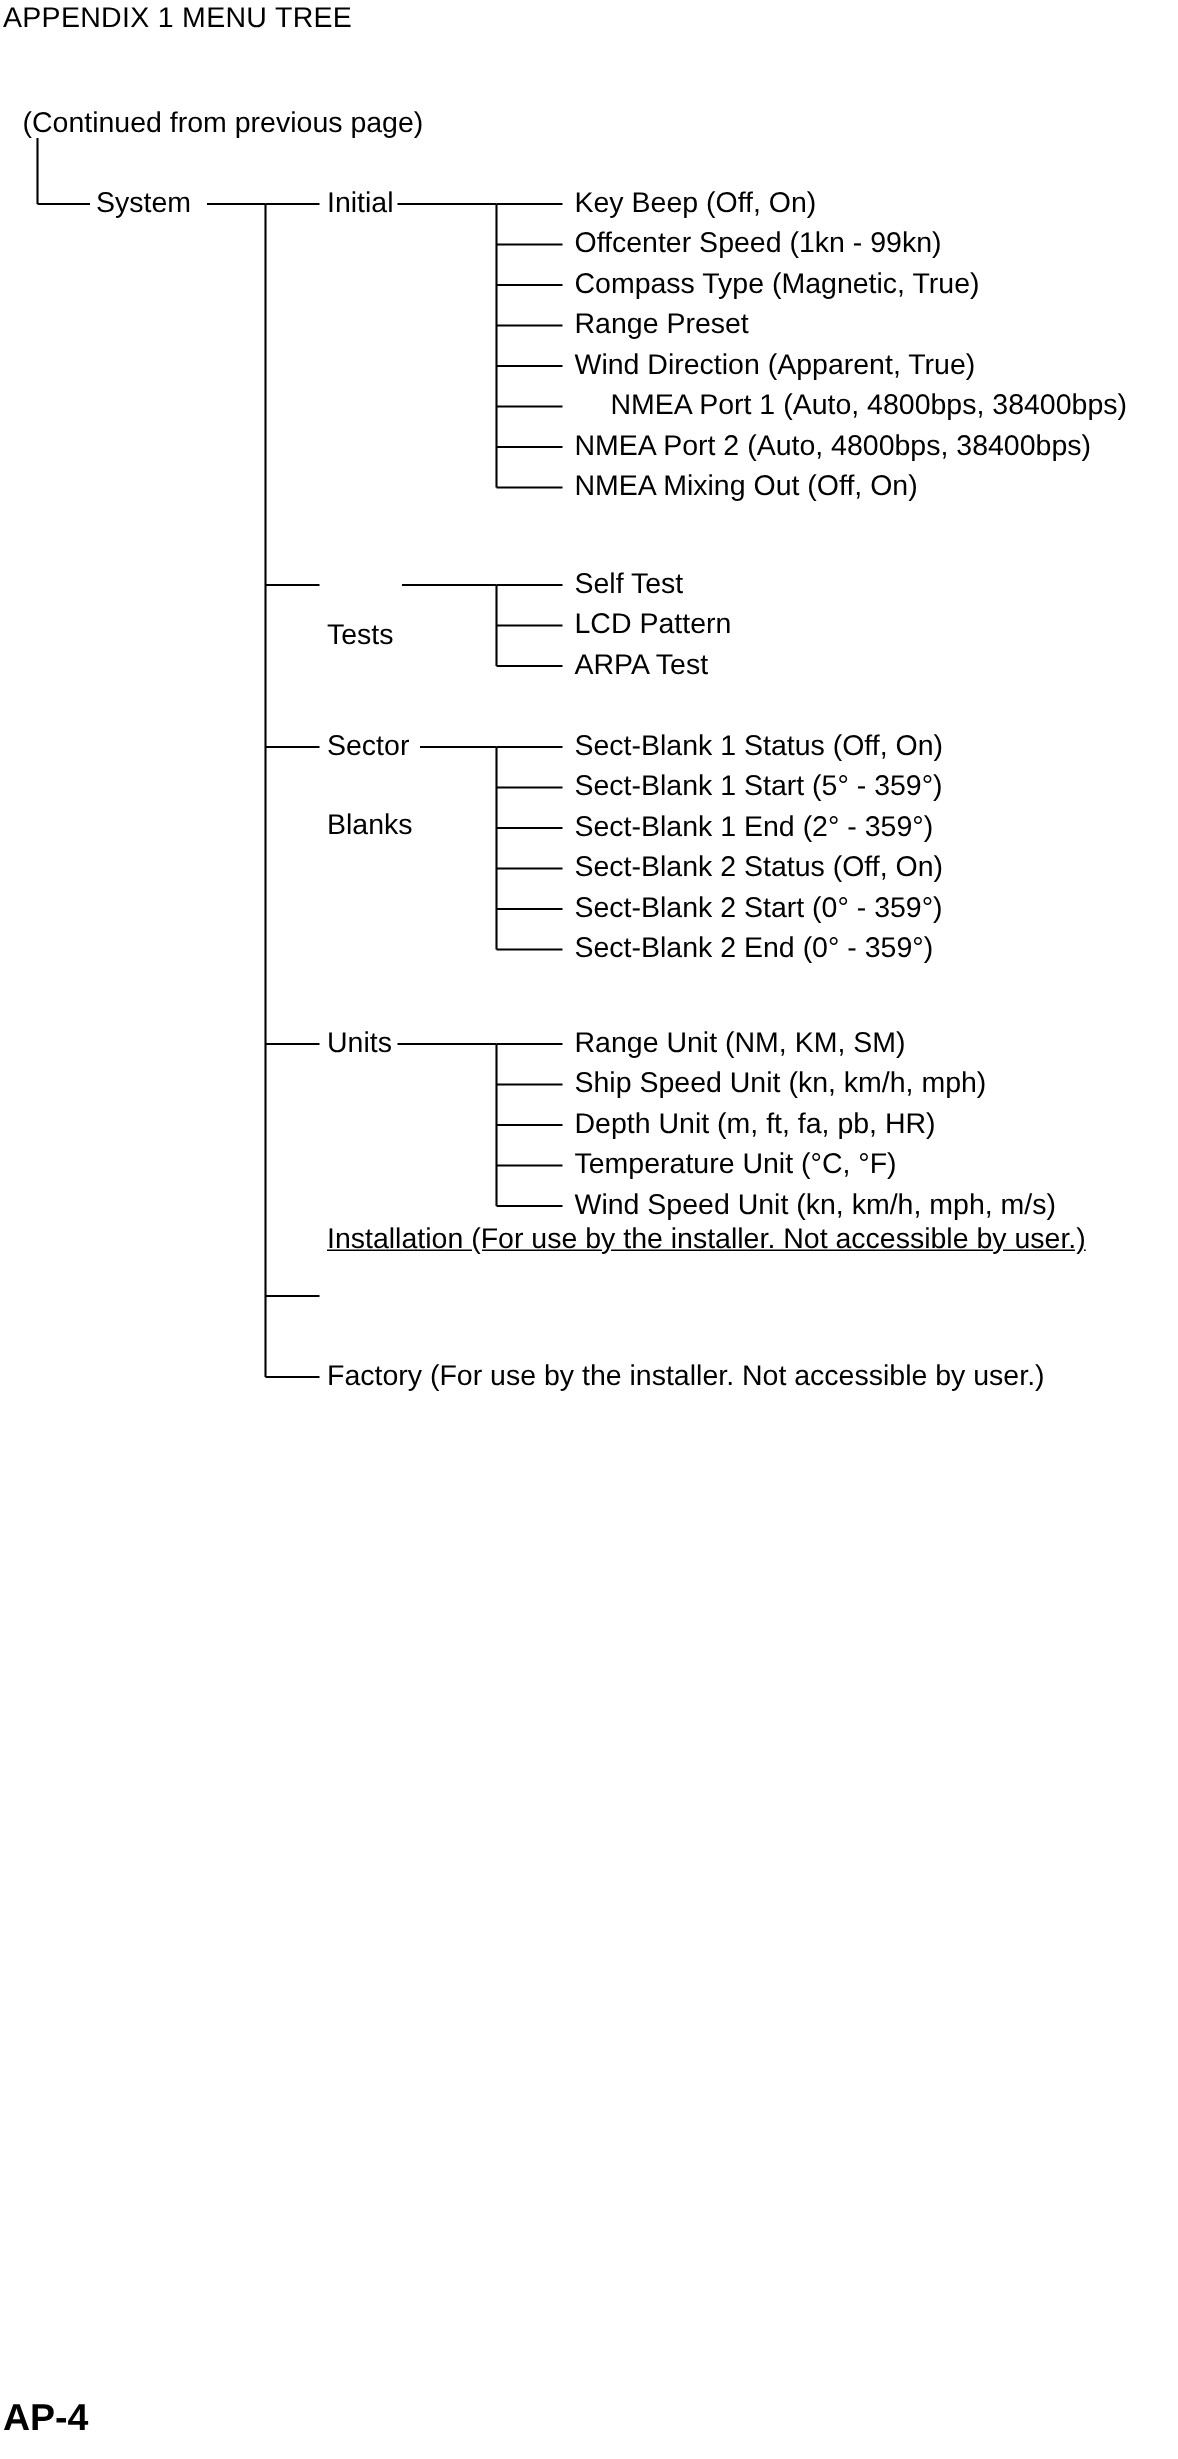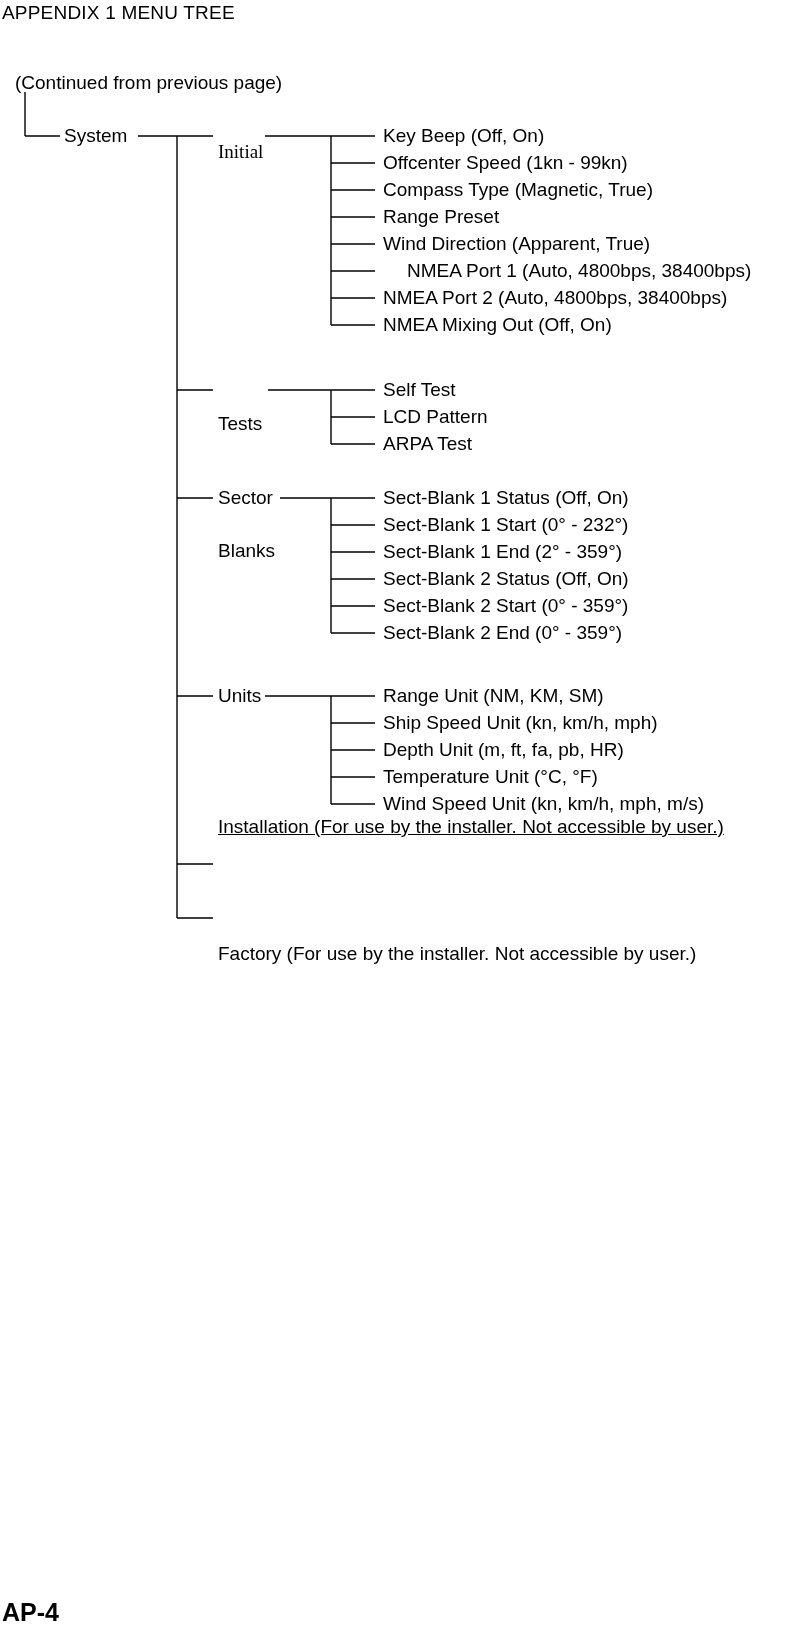--- a/index.html
+++ b/index.html
@@ -97,43 +97,43 @@
     <line x1="331" y1="696" x2="375" y2="696"></line>
     <line x1="331" y1="723" x2="375" y2="723"></line>
     <line x1="331" y1="750" x2="375" y2="750"></line>
     <line x1="331" y1="777" x2="375" y2="777"></line>
     <line x1="331" y1="804" x2="375" y2="804"></line>
   </g>
 </svg>
 
 <div class="label" style="top:125px; left:64px;">System</div>
 
-<div class="label" style="top:141px; left:218px;font-family:Liberation Serif, serif;">Initial</div>
+<div class="label" style="top:125px; left:218px;">Initial</div>
 <div class="label" style="top:379px; left:218px;margin-top:34px;">Tests</div>
 <div class="label" style="top:487px; left:218px;">Sector</div>
 <div class="label" style="top:514px; left:218px;margin-top:26px;">Blanks</div>
 <div class="label" style="top:685px; left:218px;">Units</div>
 <div class="label" style="top:816px; left:218px;text-decoration:underline;">Installation (For use by the installer. Not accessible by user.)</div>
-<div class="label" style="top:907px; left:218px;margin-top:36px;">Factory (For use by the installer. Not accessible by user.)</div>
+<div class="label" style="top:907px; left:218px;">Factory (For use by the installer. Not accessible by user.)</div>
 
 <div class="label" style="top:125px; left:383px;">Key Beep (Off, On)</div>
 <div class="label" style="top:152px; left:383px;">Offcenter Speed (1kn - 99kn)</div>
 <div class="label" style="top:179px; left:383px;">Compass Type (Magnetic, True)</div>
 <div class="label" style="top:206px; left:383px;">Range Preset</div>
 <div class="label" style="top:233px; left:383px;">Wind Direction (Apparent, True)</div>
 <div class="label" style="top:260px; left:383px;margin-left:24px;">NMEA Port 1 (Auto, 4800bps, 38400bps)</div>
 <div class="label" style="top:287px; left:383px;">NMEA Port 2 (Auto, 4800bps, 38400bps)</div>
 <div class="label" style="top:314px; left:383px;">NMEA Mixing Out (Off, On)</div>
 
 <div class="label" style="top:379px; left:383px;">Self Test</div>
 <div class="label" style="top:406px; left:383px;">LCD Pattern</div>
 <div class="label" style="top:433px; left:383px;">ARPA Test</div>
 
 <div class="label" style="top:487px; left:383px;">Sect-Blank 1 Status (Off, On)</div>
-<div class="label" style="top:514px; left:383px;">Sect-Blank 1 Start (0° - 232°)</div>
+<div class="label" style="top:514px; left:383px;">Sect-Blank 1 Start (5° - 359°)</div>
 <div class="label" style="top:541px; left:383px;">Sect-Blank 1 End (2° - 359°)</div>
 <div class="label" style="top:568px; left:383px;">Sect-Blank 2 Status (Off, On)</div>
 <div class="label" style="top:595px; left:383px;">Sect-Blank 2 Start (0° - 359°)</div>
 <div class="label" style="top:622px; left:383px;">Sect-Blank 2 End (0° - 359°)</div>
 
 <div class="label" style="top:685px; left:383px;">Range Unit (NM, KM, SM)</div>
 <div class="label" style="top:712px; left:383px;">Ship Speed Unit (kn, km/h, mph)</div>
 <div class="label" style="top:739px; left:383px;">Depth Unit (m, ft, fa, pb, HR)</div>
 <div class="label" style="top:766px; left:383px;">Temperature Unit (°C, °F)</div>
 <div class="label" style="top:793px; left:383px;">Wind Speed Unit (kn, km/h, mph, m/s)</div>

